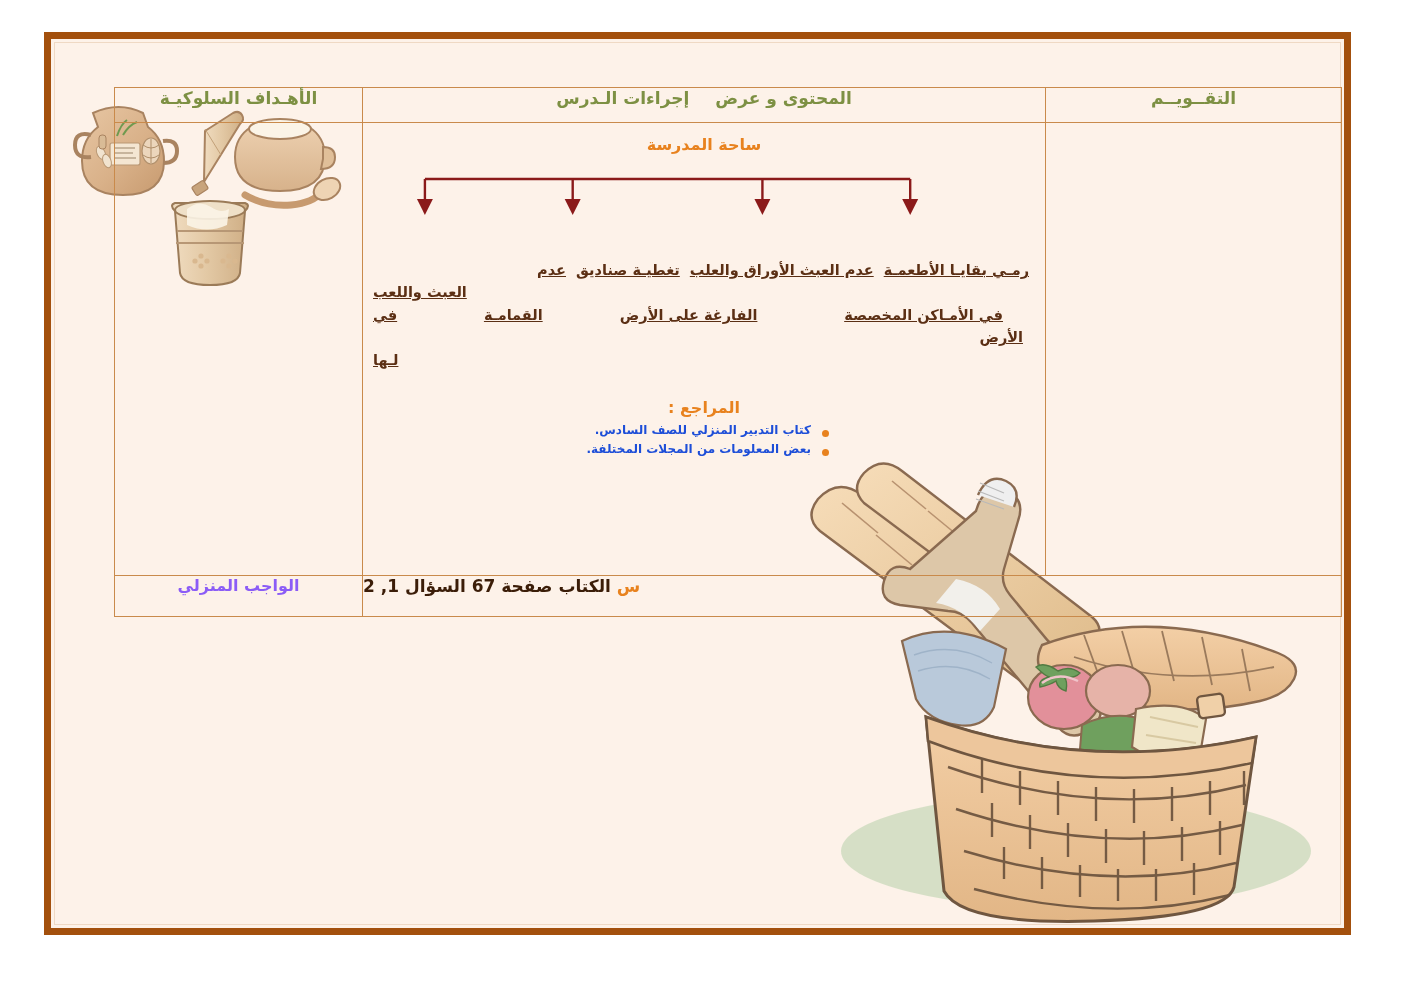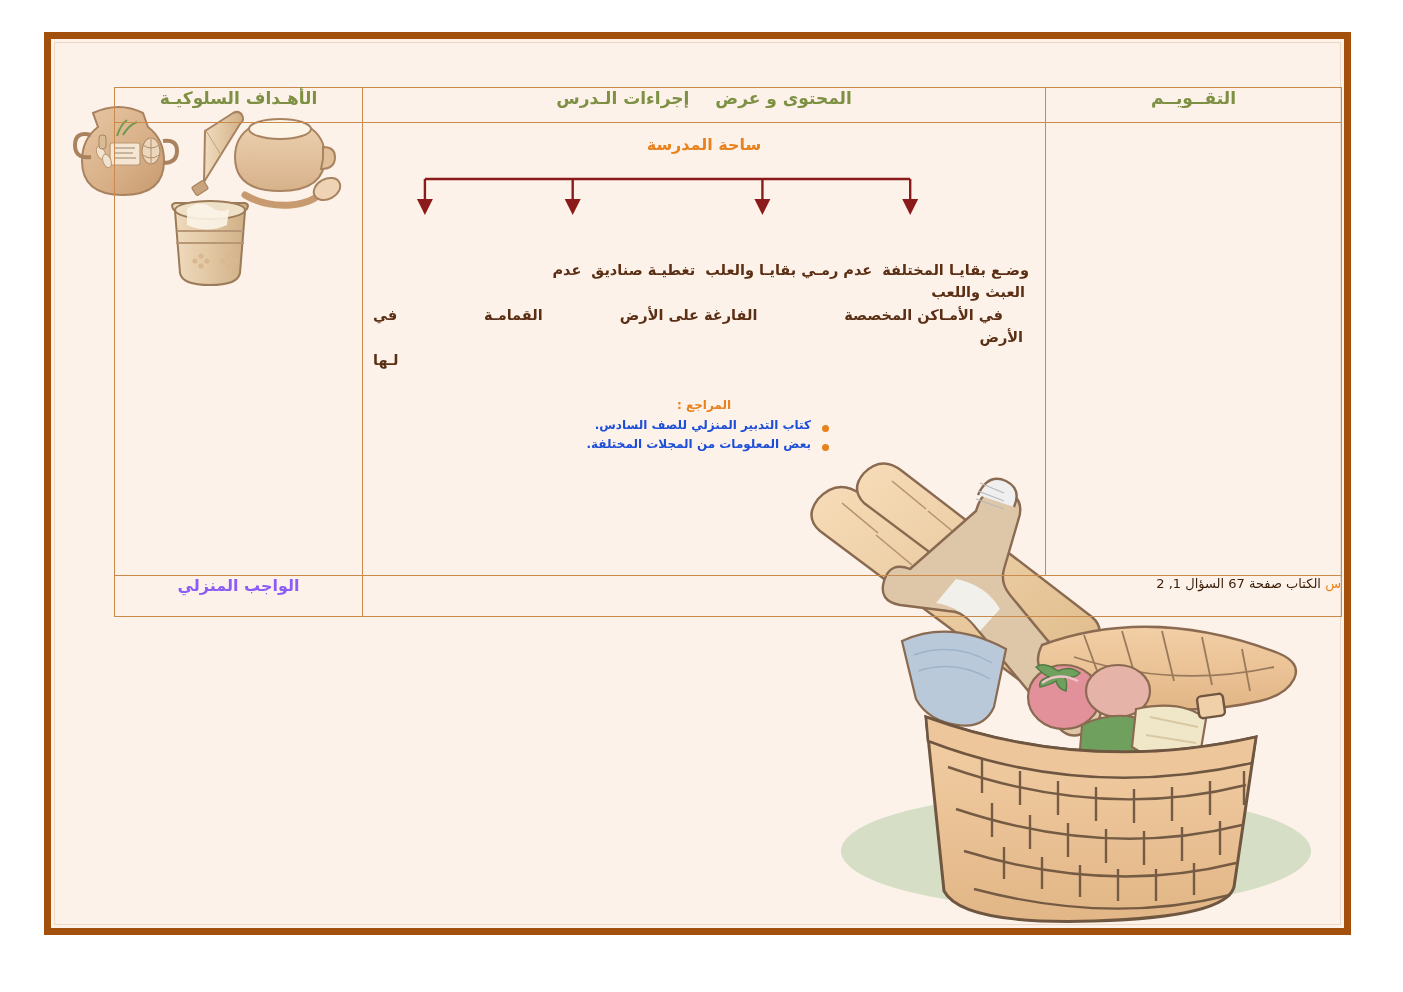--- a/index.html
+++ b/index.html
@@ -112,39 +112,39 @@
     font-size: 14.5px;
     line-height: 1.55;
   }
   .branch-line {
     display: flex;
     direction: rtl;
     white-space: pre;
     padding: 0 4px;
   }
   .bl-1 { justify-content: flex-start; gap: 10px; }
-  .bl-2 { justify-content: flex-start; padding-right: 8px; }
+  .bl-2 { justify-content: flex-end; padding-right: 8px; }
   .bl-3 { justify-content: flex-start; gap: 8px; padding-right: 30px; }
   .bl-4 { justify-content: flex-start; padding-right: 10px; }
   .bl-5 { justify-content: flex-end; padding-right: 86px; }
 
-  .seg { display: inline-block; }
+  .seg { display: inline-block; text-decoration: underline; }
 
   
   #refs {
     position: absolute;
     top: 275px;
     right: 16px;
     left: 16px;
     direction: rtl;
   }
   #refs-title {
     color: #e8821e;
     font-weight: bold;
-    font-size: 12px;
+    font-size: 16px;
     text-align: center;
     margin-bottom: 4px;
   }
   #refs ul {
     list-style: none;
     margin: 0;
     padding: 0 200px 0 0;
   }
   #refs li {
     color: #1d4ed8;
@@ -169,25 +169,25 @@
   .cell-hw-label {
     height: 40px;
     text-align: center;
     vertical-align: middle;
     color: #8b5cf6;
     font-weight: bold;
     font-size: 16px;
   }
   .cell-hw-value {
     height: 40px;
-    text-align: right;
+    text-align: left;
     vertical-align: middle;
     color: #3b1d08;
-    font-weight: normal;
-    font-size: 13px;
+    font-weight: bold;
+    font-size: 17px;
     position: relative;
   }
   .hw-prefix { color: #e8821e; }
 </style>
 </head>
 <body>
 
 <div id="page-frame">
   <div id="page-frame-inner"></div>
 
@@ -405,22 +405,22 @@
                 <polygon points="54,26 70,26 62,42"></polygon>
                 <polygon points="202,26 218,26 210,42"></polygon>
                 <polygon points="392,26 408,26 400,42"></polygon>
                 <polygon points="540,26 556,26 548,42"></polygon>
               </g>
             </svg>
           </div>
 
           <div id="branch-text">
             <div class="branch-line bl-1">
-              <span class="seg">وضـع بقايـا المختلفة</span>
-              <span class="seg">عدم رمـي بقايـا والعلب</span>
+              <span class="seg">رمـي بقايـا الأطعمـة</span>
+              <span class="seg">عدم العبث الأوراق والعلب</span>
               <span class="seg">تغطيـة صناديق</span>
               <span class="seg">عدم</span>
             </div>
             <div class="branch-line bl-2">
               <span class="seg">العبث واللعب</span>
             </div>
             <div class="branch-line bl-3">
               <span class="seg">في الأمـاكن المخصصة</span>
               <span class="seg" style="width:74px"></span>
               <span class="seg">الفارغة على الأرض</span>

